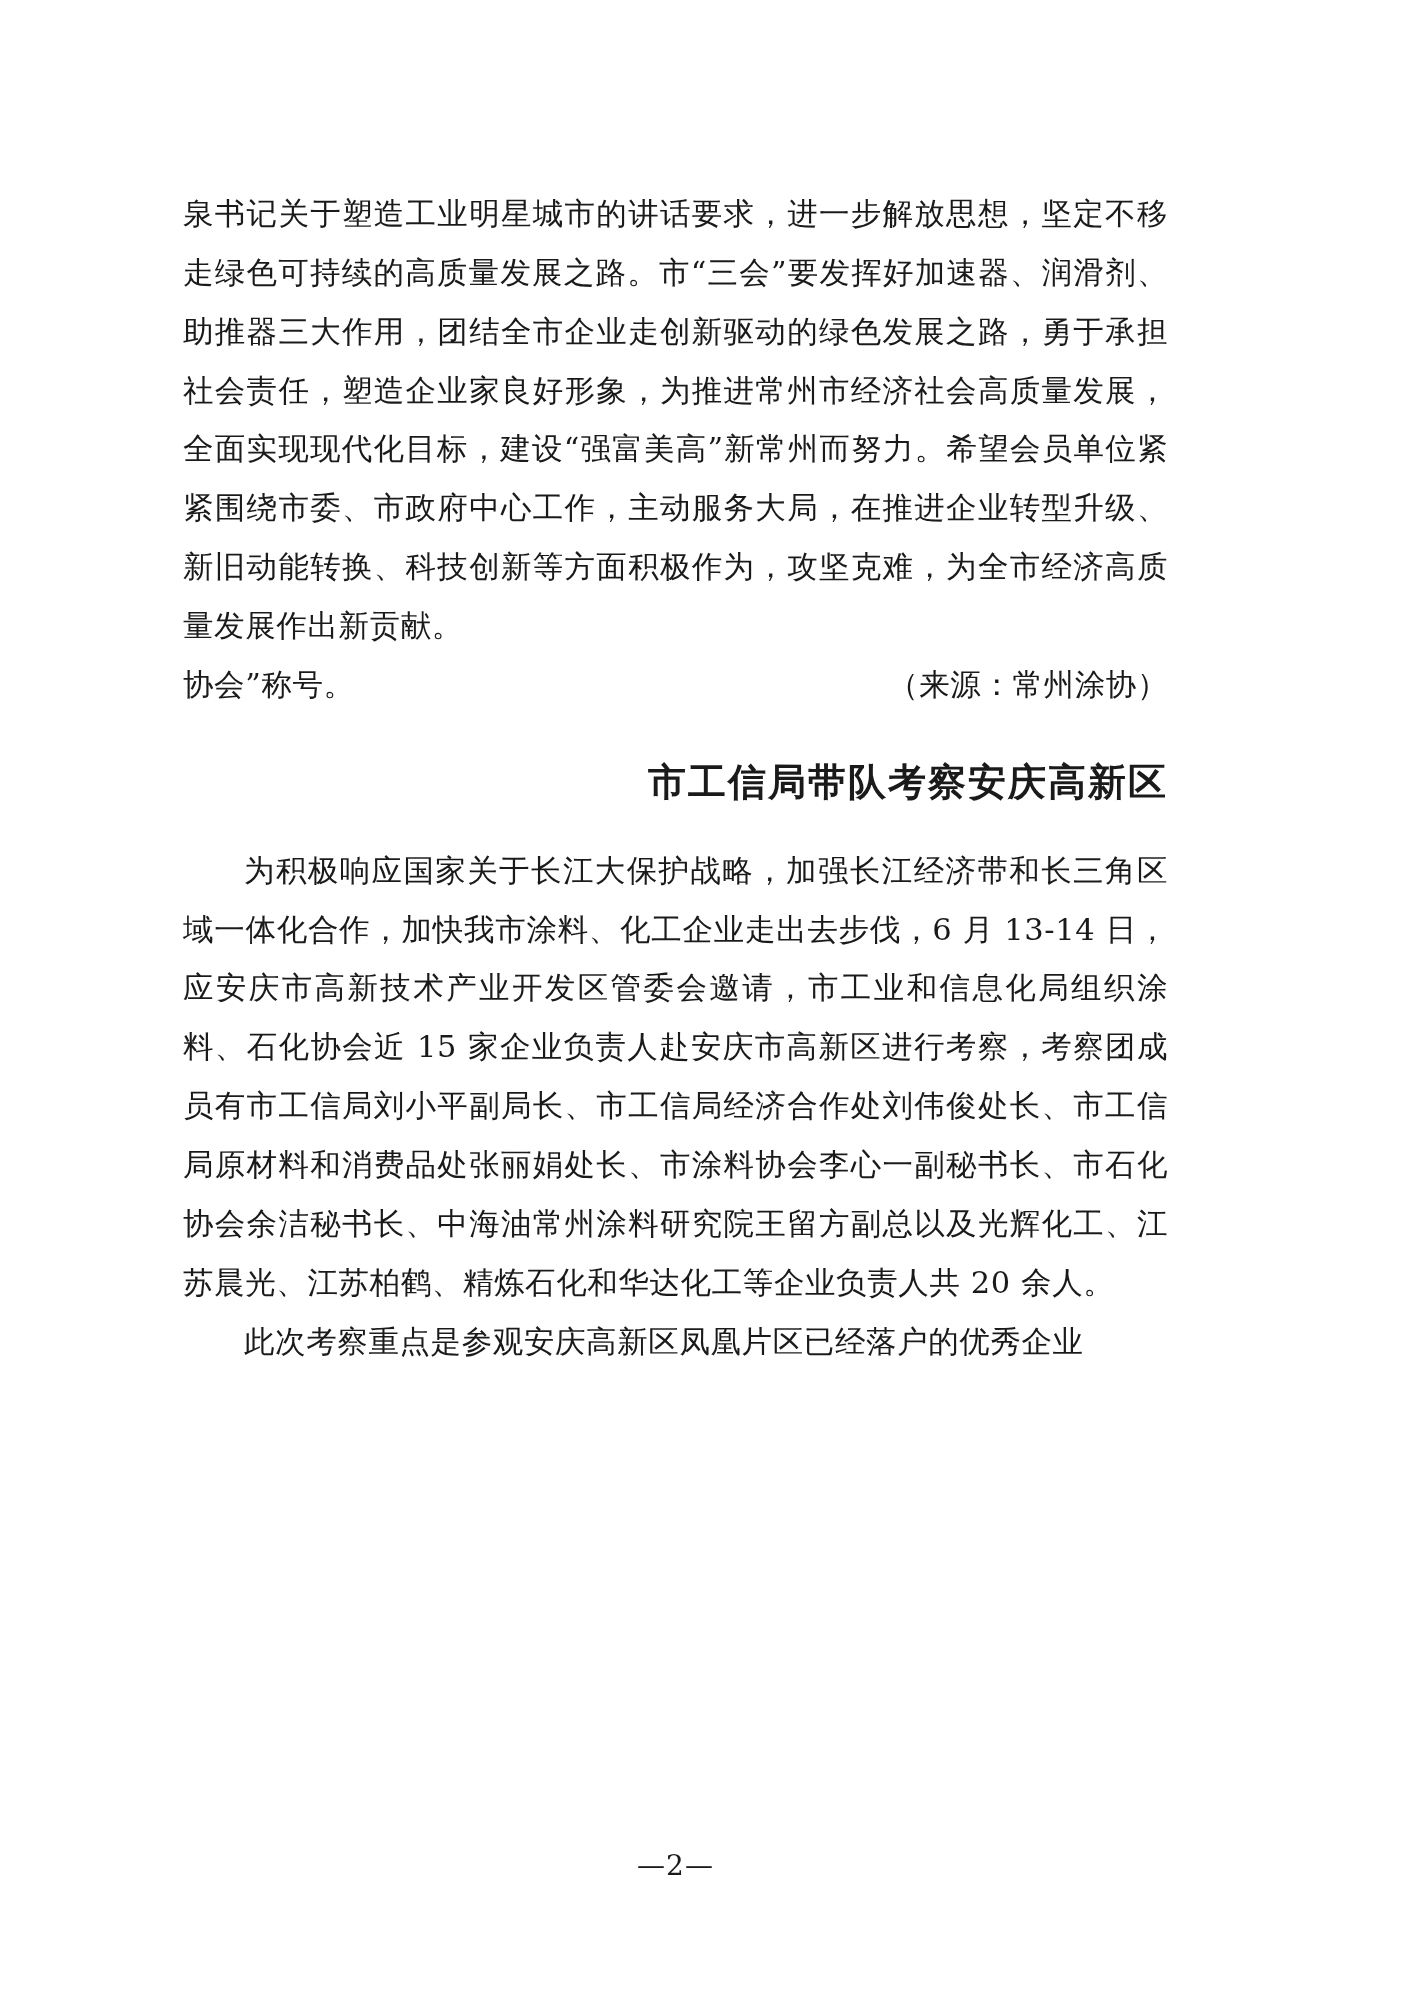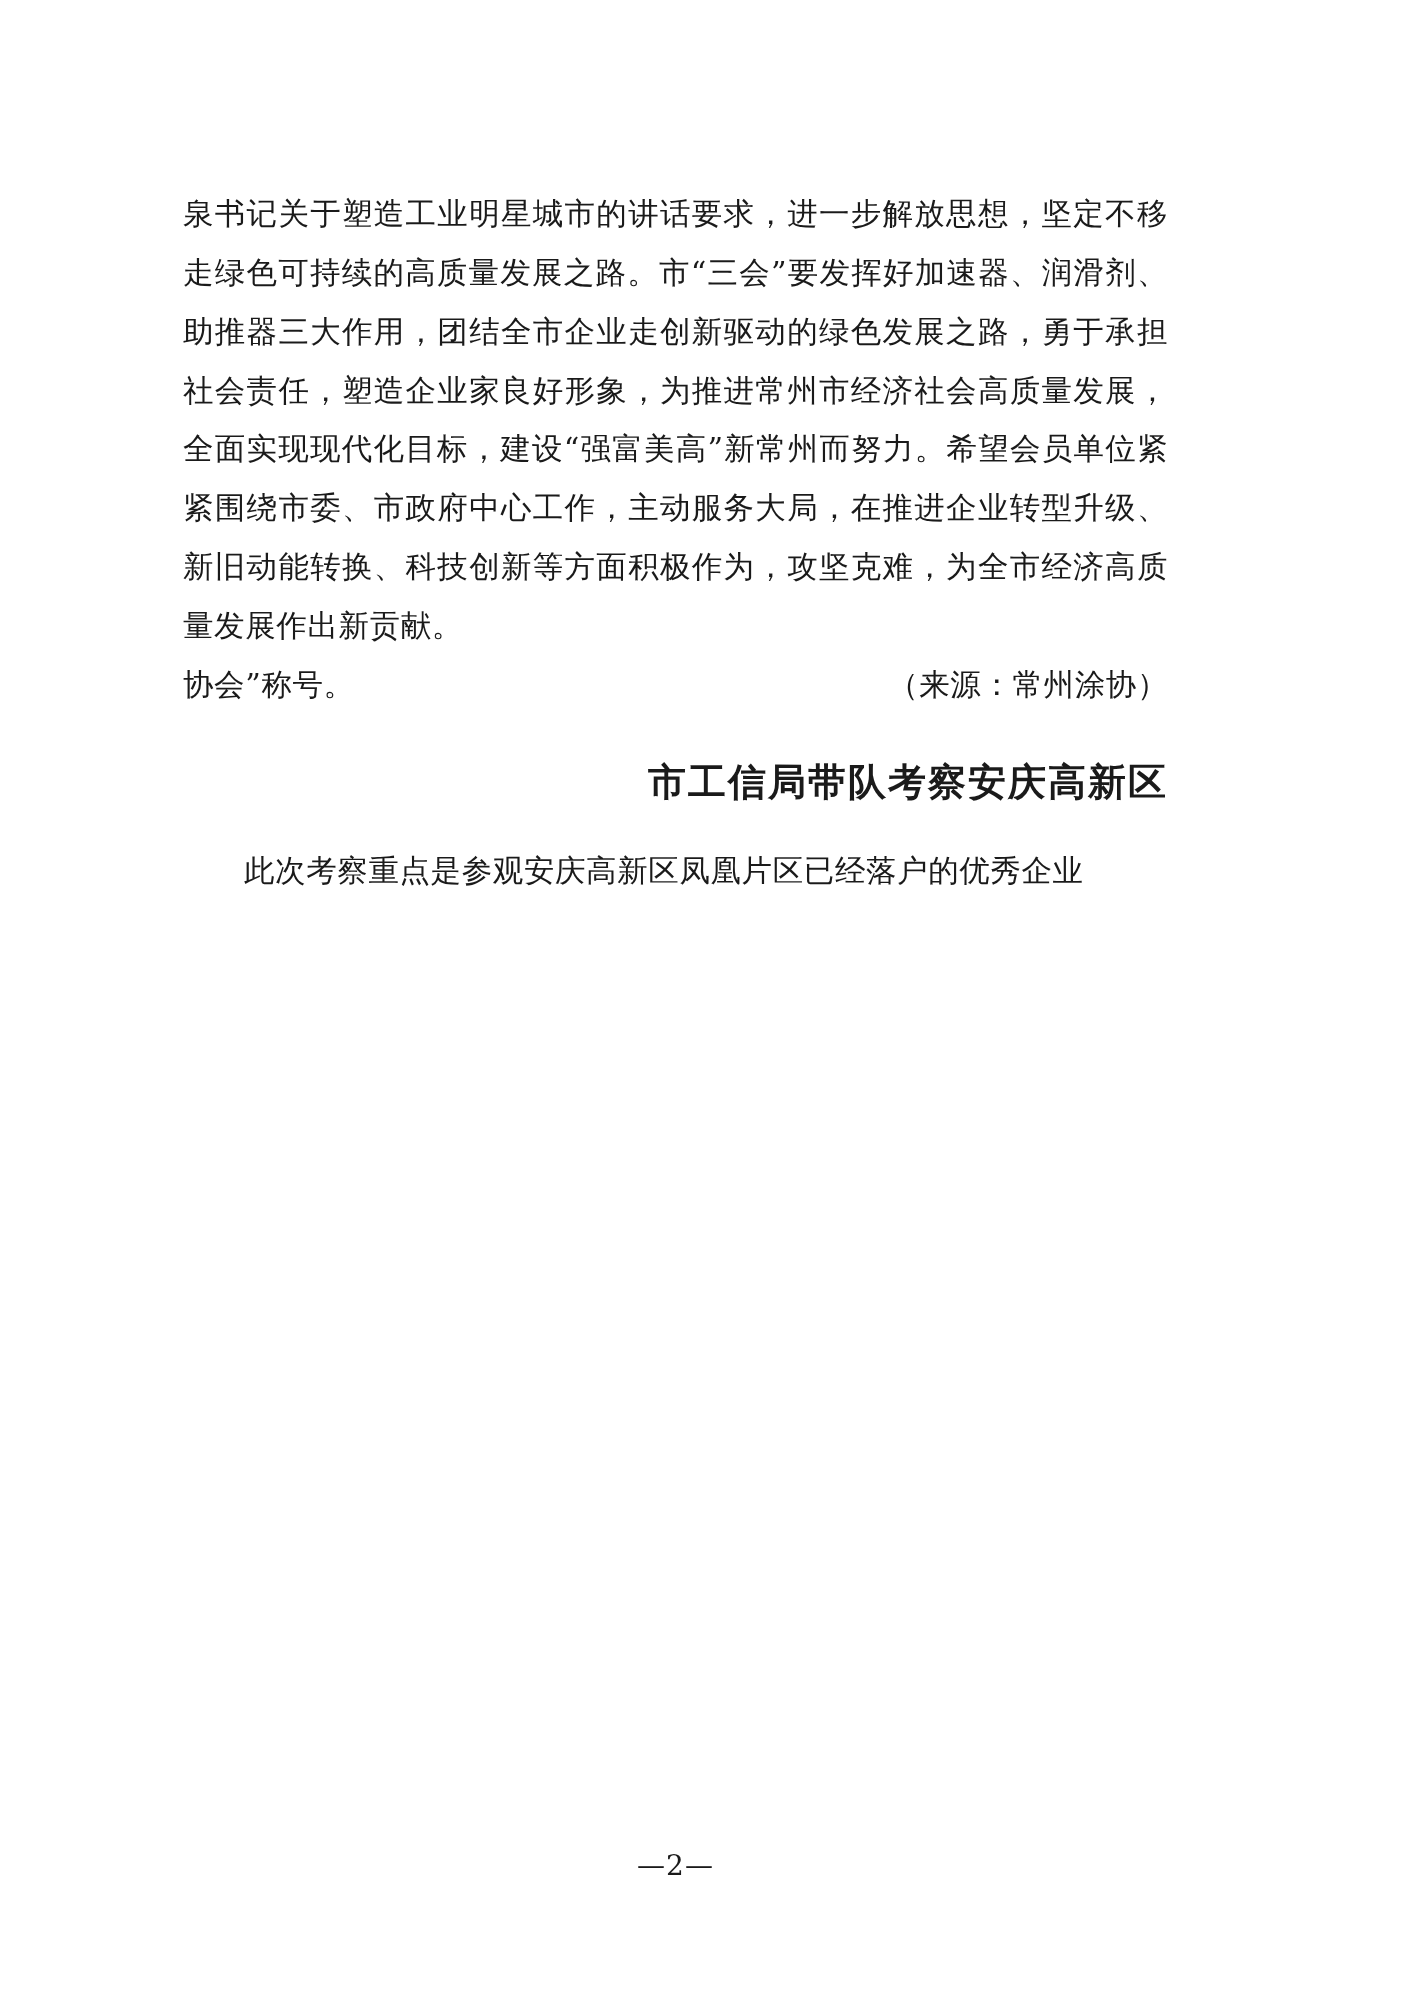--- a/index.html
+++ b/index.html
@@ -85,18 +85,19 @@
 
     <div class="source-line">
       <span class="left">协会”称号。</span>
       <span class="right">（来源：常州涂协）</span>
     </div>
   </div>
 
   <h2 class="article-title">市工信局带队考察安庆高新区</h2>
 
   <div class="section-body">
+    <p class="para indent">为积极响应国家关于长江大保护战略，加强长江经济带和长三角区域一体化合作，加快我市涂料、化工企业走出去步伐，6 月 13-14 日，应安庆市高新技术产业开发区管委会邀请，市工业和信息化局组织涂料、石化协会近 15 家企业负责人赴安庆市高新区进行考察，考察团成员有市工信局刘小平副局长、市工信局经济合作处刘伟俊处长、市工信局原材料和消费品处张丽娟处长、市涂料协会李心一副秘书长、市石化协会余洁秘书长、中海油常州涂料研究院王留方副总以及光辉化工、江苏晨光、江苏柏鹤、精炼石化和华达化工等企业负责人共 20 余人。</p>
     <p class="para indent">此次考察重点是参观安庆高新区凤凰片区已经落户的优秀企业</p>
   </div>
 
   <div class="page-number">—2—</div>
 
 </div>
 
 </body></html>

